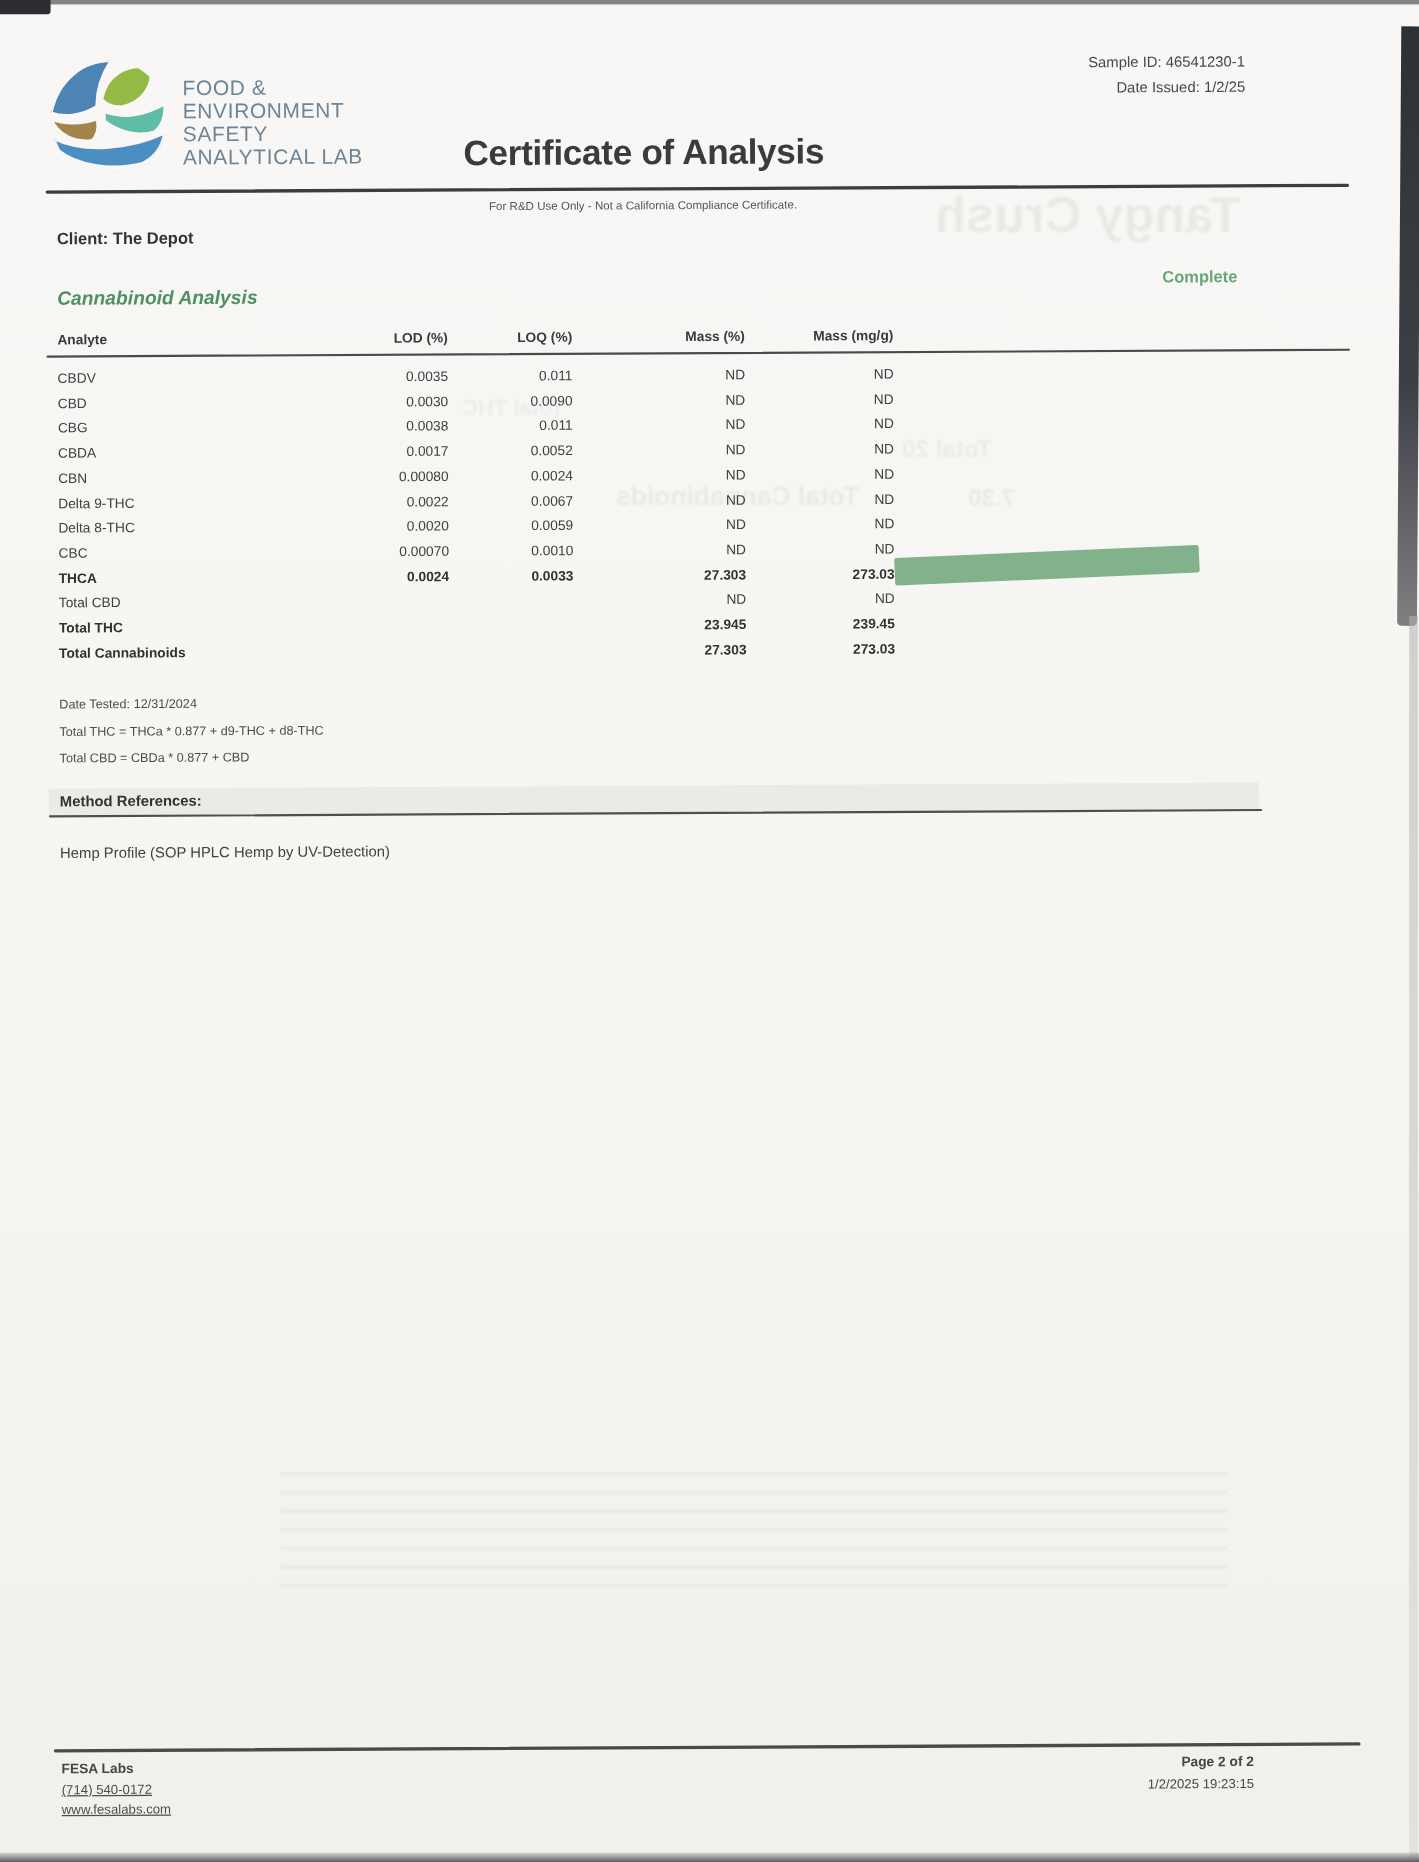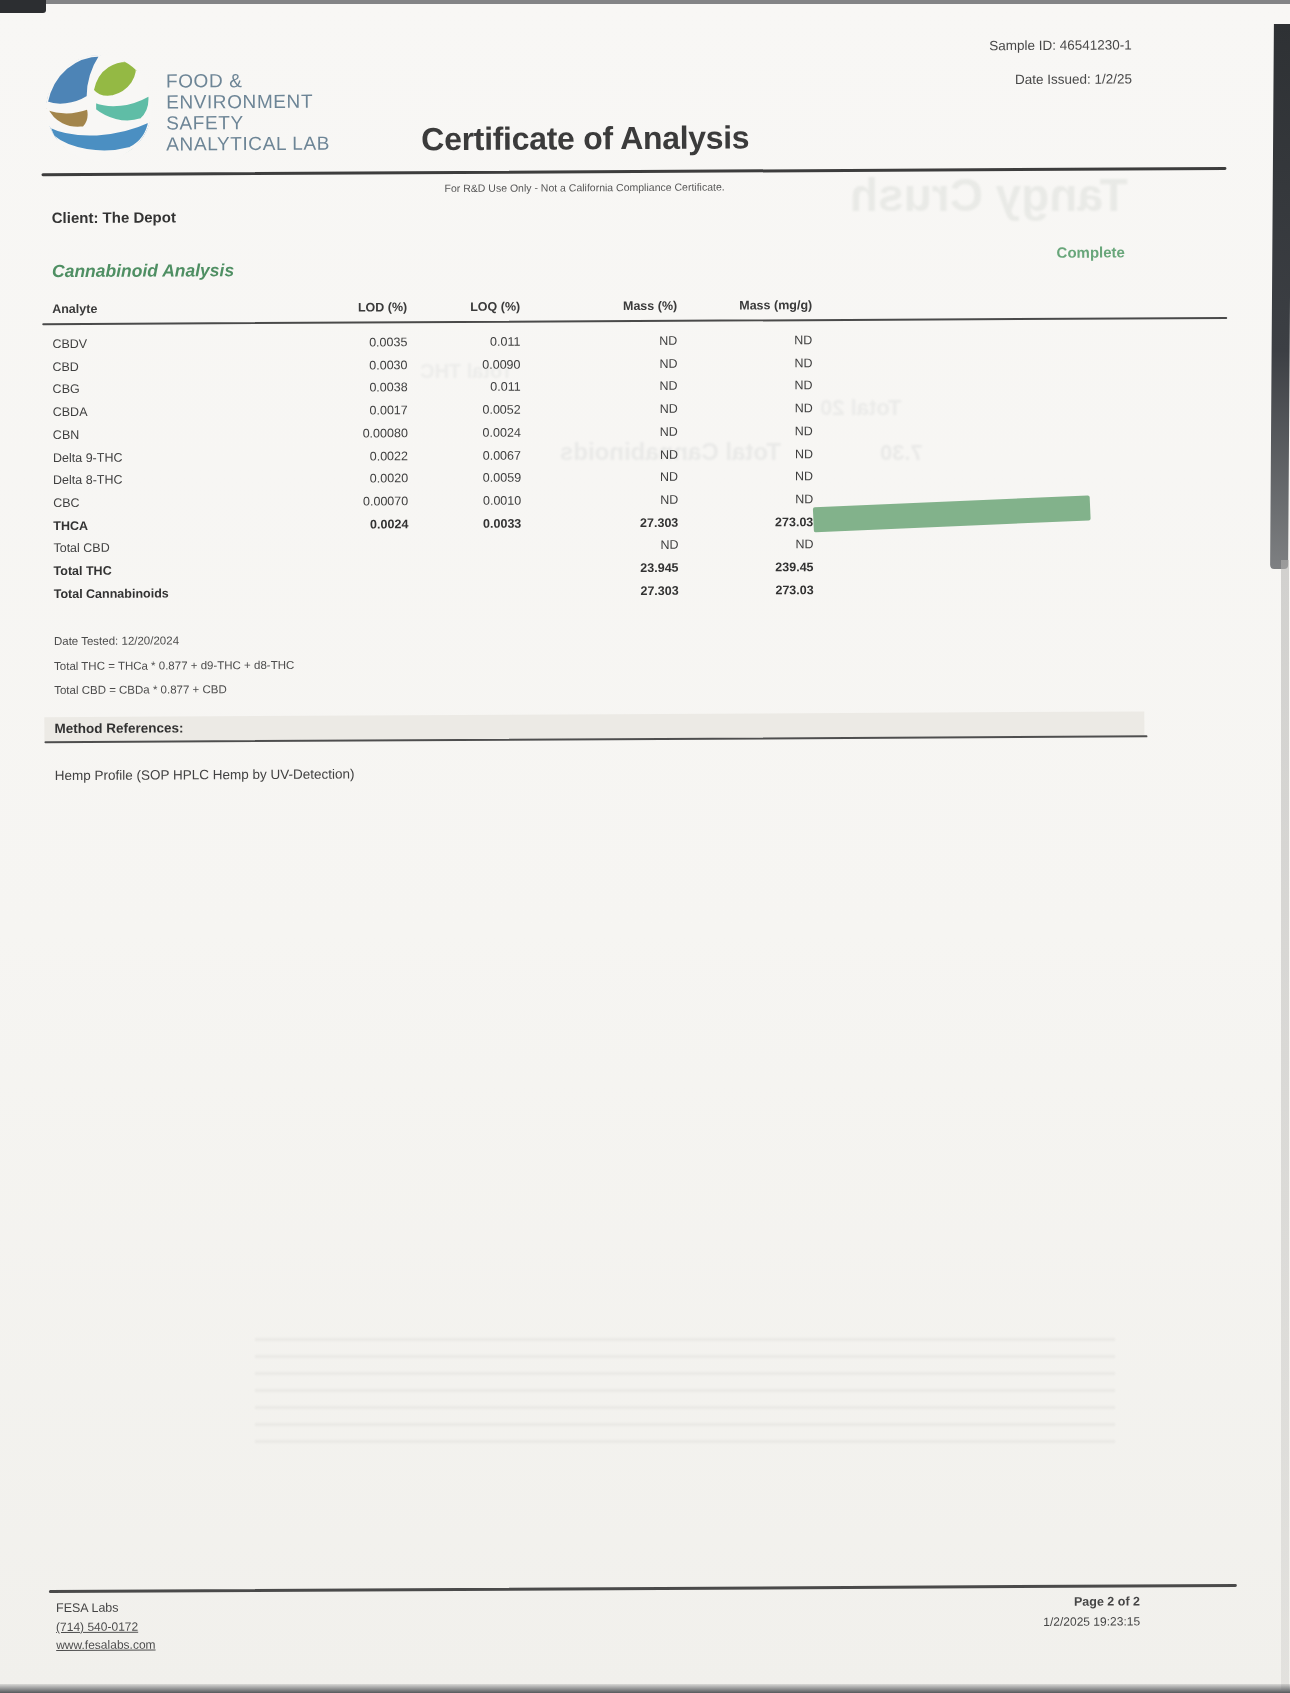--- a/index.html
+++ b/index.html
@@ -106,21 +106,21 @@
     </div>
     <div class="logo-text">
       <div>FOOD &amp;</div>
       <div>ENVIRONMENT</div>
       <div>SAFETY</div>
       <div>ANALYTICAL LAB</div>
     </div>
 
     <div class="doc-title">Certificate of Analysis</div>
 
-    <div class="t sample-meta" style="right:154px;top:40px;">
+    <div class="t sample-meta" style="right:154px;top:51px;">
       <span>Sample ID:</span>
       <span>46541230-1</span>
     </div>
     <div class="t sample-meta" style="right:154px;top:74px;">
       <span>Date Issued:</span>
       <span>1/2/25</span>
     </div>
 
     <div class="rule" style="left:45px;top:170px;width:1185px;"></div>
     <div class="subtitle">For R&amp;D Use Only - Not a California Compliance Certificate.</div>
@@ -219,31 +219,31 @@
   </div>
         <div class="trow bold" style="top: 249.7px;">
     <span class="c-analyte">Total Cannabinoids</span>
     <span class="c-lod"></span>
     <span class="c-loq"></span>
     <span class="c-masspct">27.303</span>
     <span class="c-massmg">273.03</span>
   </div>
       </div>
 
-    <div class="note" style="top:632px;">Date Tested: 12/20/2024</div>
+    <div class="note" style="top:632px;">Date Tested: 12/31/2024</div>
     <div class="note" style="top:657px;">Total THC = THCa * 0.877 + d9-THC + d8-THC</div>
     <div class="note" style="top:681px;">Total CBD = CBDa * 0.877 + CBD</div>
 
     <div class="method-band"></div>
     <div class="method-head">Method References:</div>
     <div class="rule" style="left:45px;top:738px;width:1103px;height:2px;background:#4e4e4e;"></div>
     <div class="method-ref">Hemp Profile (SOP HPLC Hemp by UV-Detection)</div>
 
     <div class="rule" style="left:45px;top:1587px;width:1188px;background:#4a4a4a;"></div>
-    <div class="t foot" style="left:52px;top:1598px;font-weight:400;">FESA Labs</div>
+    <div class="t foot" style="left:52px;top:1598px;font-weight:700;">FESA Labs</div>
     <a class="t foot-link" style="left:52px;top:1617px;">(714) 540-0172</a>
     <a class="t foot-link" style="left:52px;top:1635px;">www.fesalabs.com</a>
     <div class="t foot foot-right" style="right:154px;top:1597px;font-weight:700;">Page 2 of 2</div>
     <div class="t foot foot-right" style="right:154px;top:1617px;font-size:12px;">1/2/2025 19:23:15</div>
 
   </div>
 
   <div class="edge edge-top"></div>
   <div class="edge edge-tl"></div>
   <div class="edge edge-right"></div>

